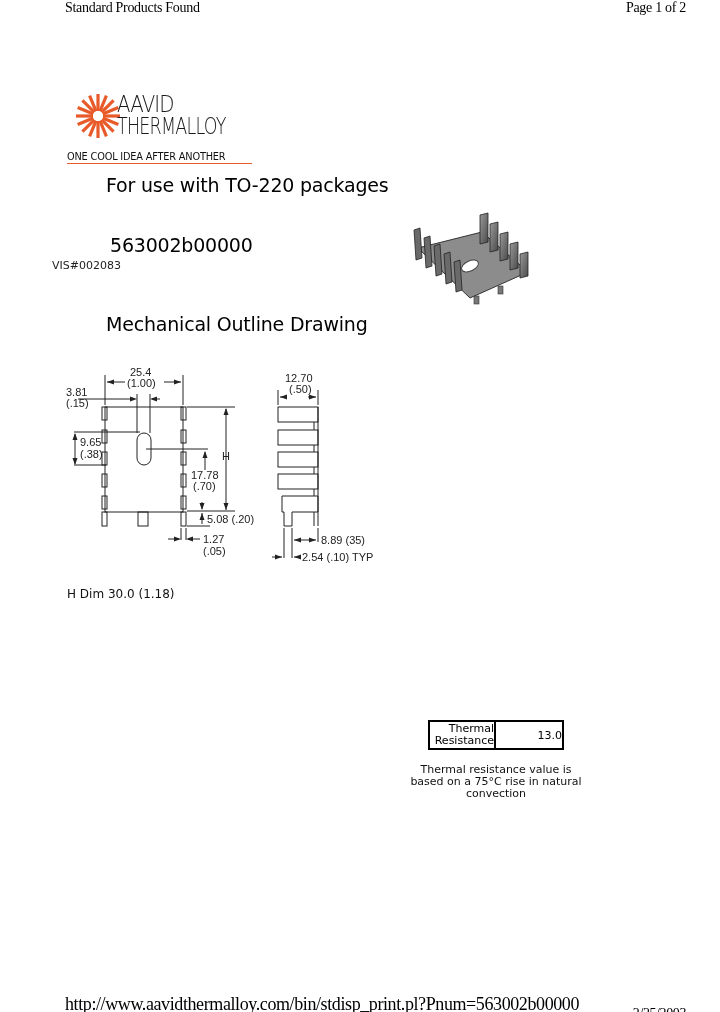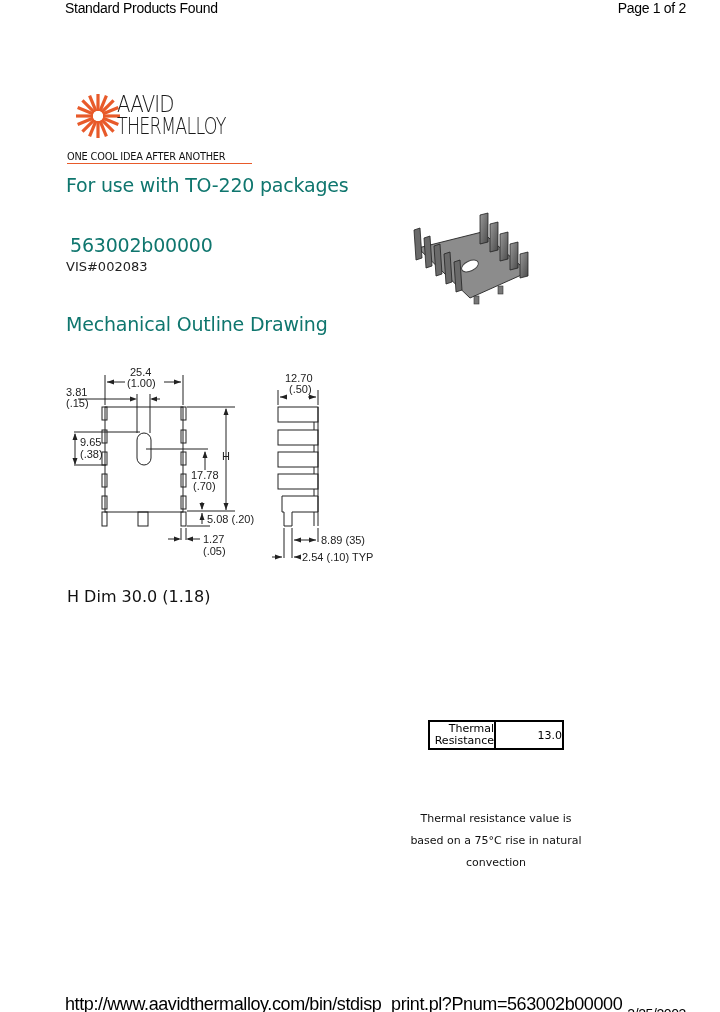--- a/index.html
+++ b/index.html
@@ -1,44 +1,44 @@
 <!DOCTYPE html>
 <html><head>
 <meta charset="utf-8">
 <style>
   html, body { margin:0; padding:0; background:#ffffff; }
   body { width:720px; height:1012px; position:relative; overflow:hidden; font-family:"DejaVu Sans", sans-serif; color:#000; }
   .abs { position:absolute; }
-  .serif { font-family:Liberation Sans, sans-serif; }
+  .serif { font-family:Liberation Serif, serif; }
   .hdr-left { left:65px; top:0px; font-size:14px; letter-spacing:-0.3px; }
   .hdr-right { right:34px; top:0px; font-size:14px; letter-spacing:-0.3px; }
   .ftr-left { left:65px; top:994px; font-size:18px; letter-spacing:-0.4px; }
   .ftr-right { right:34px; top:1006px; font-size:14px; letter-spacing:-0.4px; }
   .logo-word1 { left:117px; top:91px; font-family:"DejaVu Sans", sans-serif; font-size:23px; font-weight:300; color:#1a1a1a; letter-spacing:-1px; transform:scaleX(0.86); transform-origin:left top; }
   .logo-word2 { left:117px; top:113px; font-family:"DejaVu Sans", sans-serif; font-size:23px; font-weight:300; color:#1a1a1a; letter-spacing:-1px; transform:scaleX(0.76); transform-origin:left top; }
   .logo-tag { left:67px; top:150px; font-size:10.5px; color:#111; letter-spacing:-0.2px; transform:scaleX(0.93); transform-origin:left top; }
   .logo-rule { left:67px; top:163px; width:185px; height:1px; background:#e85a2a; }
 
-  .blue { color:#0f766e; }
+  .blue { color:#000000;margin-left:40px; }
   .h-use { left:66px; top:174px; font-size:19px; letter-spacing:-0.2px; }
   .part { left:70px; top:234px; font-size:19px; letter-spacing:-0.2px; }
-  .vis { left:66px; top:259px; font-size:13px; color:#222; }
+  .vis { left:52px; top:259px; font-size:11px; color:#222; }
   .h-mech { left:66px; top:313px; font-size:19px; letter-spacing:-0.2px;text-align:right; }
 
   .photo { left:410px; top:210px; width:125px; height:95px; }
   .drawing { left:60px; top:360px; width:340px; height:210px; }
   .dim { font-family:"Liberation Sans", sans-serif; font-size:11px; fill:#222; }
 
-  .hdim { left:67px; top:587px; font-size:16px; color:#111; }
+  .hdim { left:67px; top:587px; font-size:12px; color:#111; }
 
   table.tr { position:absolute; left:428px; top:720px; border-collapse:collapse; font-size:11px; }
   table.tr td { border:2px solid #000; text-align:right; padding:0; }
   .tr-label { width:64px; height:26px; line-height:12px; }
   .tr-val { width:66px; height:26px; }
-  .note { left:410px; top:808px; width:172px; text-align:center; font-size:11px; line-height:22px; color:#111; }
+  .note { left:410px; top:764px; width:172px; text-align:center; font-size:11px; line-height:12px; color:#111; }
 </style>
 </head>
 <body>
 
 <div class="abs serif hdr-left">Standard Products Found</div>
 <div class="abs serif hdr-right">Page 1 of 2</div>
 
 <svg class="abs" style="left:74px;top:92px;" width="48" height="48" viewBox="-24 -24 48 48">
   <g stroke="#e85a2a" stroke-width="3.2" stroke-linecap="butt">
     <line x1="0" y1="-5" x2="0" y2="-22" transform="rotate(0)"></line>

